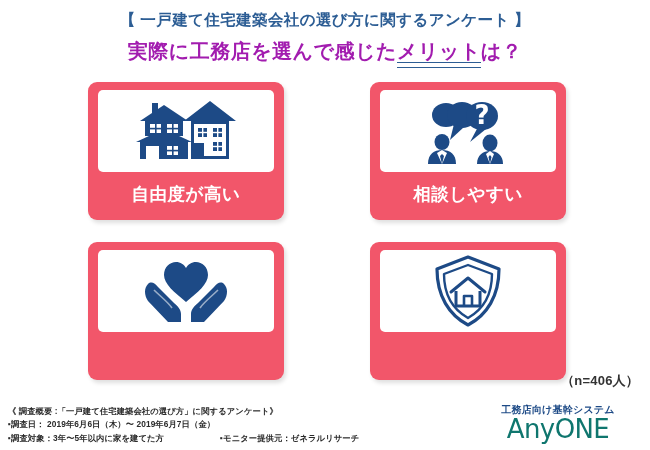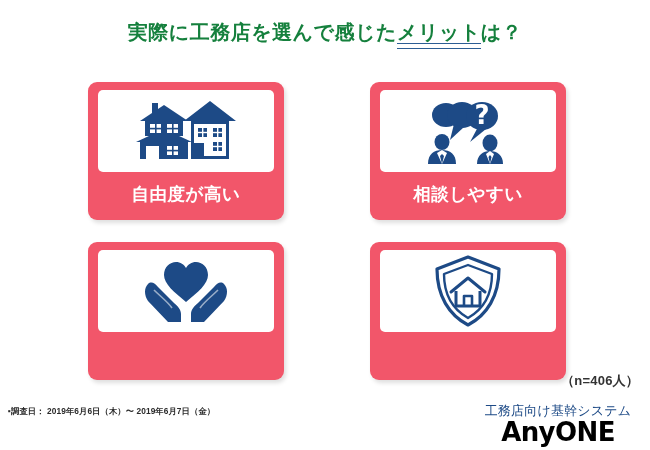--- a/index.html
+++ b/index.html
@@ -27,21 +27,21 @@
     font-weight: bold;
     color: #2c5d94;
     letter-spacing: .4px;
     line-height: 1.2;
     white-space: nowrap;
   }
   .title-line2 {
     margin-top: 9px;
     font-size: 20px;
     font-weight: bold;
-    color: #15803d;
+    color: #a21caf;
     letter-spacing: .5px;
     line-height: 1.2;
     white-space: nowrap;
   }
   .title-line2 .emph {
     position: relative;
     display: inline-block;
     padding-bottom: 2px;
   }
   .title-line2 .emph::after {
@@ -138,41 +138,42 @@
 
   
   .logo {
     position: absolute;
     right: 8px;
     top: 404px;
     text-align: center;
     width: 168px;
   }
   .logo-tagline {
-    font-size: 13px;
-    font-weight: normal;
+    font-size: 10px;
+    font-weight: bold;
     color: #1d4a86;
     letter-spacing: .2px;
     line-height: 1.1;
     white-space: nowrap;
   }
   .logo-name {
     margin-top: 1px;
     font-size: 26px;
-    font-weight: bold;
-    color: #000000;
+    font-weight: normal;
+    color: #0f766e;
     letter-spacing: -0.6px;
     line-height: 1;
     font-family: "DejaVu Sans", "Liberation Sans", sans-serif;
   }
 </style>
 </head>
 <body>
 
 <div class="header">
+  <div class="title-line1">【 一戸建て住宅建築会社の選び方に関するアンケート 】</div>
   <div class="title-line2">
     <span>実際に工務店を選んで感じた</span><span class="emph">メリット</span><span>は？</span>
   </div>
 </div>
 
 <div class="cards">
 
   <div class="card">
     <div class="card-icon-panel">
       <span>
@@ -293,21 +294,26 @@
         </svg>
       </span>
     </div>
   </div>
 
 </div>
 
 <div class="sample-size">（n=406人）</div>
 
 <div class="footer">
+  <div class="footer-title">《 調査概要 :「一戸建て住宅建築会社の選び方」に関するアンケート》</div>
   <div class="footer-row">
     <span class="col-a">▪調査日： 2019年6月6日（木）〜 2019年6月7日（金）</span>
+  </div>
+  <div class="footer-row">
+    <span class="col-a">▪調査対象：3年〜5年以内に家を建てた方</span>
+    <span class="col-b">▪モニター提供元：ゼネラルリサーチ</span>
   </div>
 </div>
 
 <div class="logo">
   <div class="logo-tagline">工務店向け基幹システム</div>
   <div class="logo-name">AnyONE</div>
 </div>
 
 </body></html>

